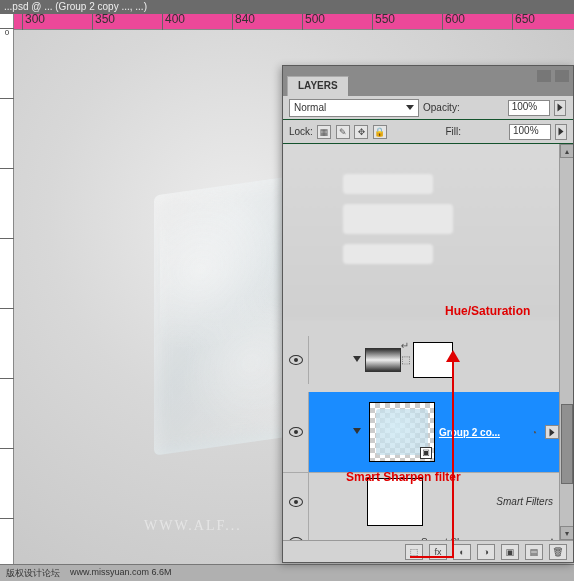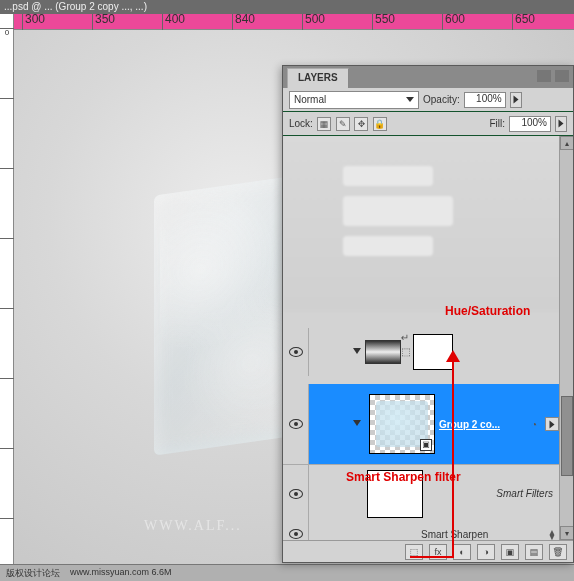--- a/index.html
+++ b/index.html
@@ -19,28 +19,28 @@
   
   .ice-cube { position: absolute; left: 140px; top: 155px; width: 150px; height: 260px; transform: skewY(-8deg); background: linear-gradient(135deg, rgba(255,255,255,0.35), rgba(200,225,235,0.25), rgba(255,255,255,0.4)); border-radius: 6px; box-shadow: inset 0 0 20px rgba(255,255,255,0.6), inset -6px -6px 12px rgba(170,200,210,0.3); opacity:0.85;}
   .ice-cube::before { content:""; position:absolute; inset:6px; background: radial-gradient(circle at 30% 30%, rgba(255,255,255,0.5), transparent 40%), radial-gradient(circle at 65% 70%, rgba(255,255,255,0.35), transparent 35%); border-radius:4px;}
   
   .watermark { position: absolute; left: 130px; bottom: 30px; color: rgba(255,255,255,0.45); font-size: 14px; letter-spacing: 2px; font-family: Georgia, serif; }
   
   .status-bar { position: absolute; left: 0; bottom: 0; width: 574px; height: 17px; background: #b0b0b0; border-top: 1px solid #777; font-size: 9px; color: #333; padding: 2px 6px; display:flex; gap:10px;}
   
   
   .panel { position: absolute; right: 0; top: 65px; width: 292px; height: 498px; background: #d3d3d3; border: 1px solid #5a5a5a; box-shadow: -2px 2px 8px rgba(0,0,0,0.3); display:flex; flex-direction:column;}
-  .panel-tabs { height: 22px; background: #8a8a8a; display:flex; align-items:flex-end; padding-left:4px; position:relative;}
+  .panel-tabs { height: 30px; background: #8a8a8a; display:flex; align-items:flex-end; padding-left:4px; position:relative;}
   .panel-tab { height: 20px; background: #d3d3d3; padding: 3px 10px; font-size: 10px; font-weight:bold; color:#333; border-top:1px solid #aaa; border-left:1px solid #aaa; border-right:1px solid #888;}
   .panel-menu { position:absolute; right:4px; top:4px; display:flex; gap:4px;}
   .panel-menu span { width:14px; height:12px; background:#777; display:inline-block;}
   
   .panel-row { height: 24px; display:flex; align-items:center; padding: 0 6px; font-size: 10px; color:#333; border-bottom:1px solid #14532d; gap:4px;}
   .blend-select { flex:0 0 130px; height:18px; background:#fff; border:1px solid #888; font-size:10px; padding:1px 4px; display:flex; justify-content:space-between; align-items:center;}
-  .pct-input { width:42px; height:16px; background:#fff; border:1px solid #888; font-size:10px; text-align:right; padding:0 3px;}
+  .pct-input { width:42px; height:16px; background:#fff; border:1px solid #888; font-size:10px; padding:0 3px;margin-left:44px;}
   .tri { width:0;height:0;border-left:4px solid transparent;border-right:4px solid transparent;border-top:5px solid #333; display:inline-block;}
   .tri-btn { width:12px; height:16px; border:1px solid #888; background:#ddd; display:flex; align-items:center; justify-content:center;}
   
   .lock-icons span { width:14px; height:14px; border:1px solid #888; background:#e5e5e5; display:inline-block; margin-right:2px; font-size:9px; text-align:center; line-height:13px; color:#555;}
   
   .layers-list { flex:1; overflow:hidden; position:relative; background:#d3d3d3;}
   .blur-zone { position:absolute; left:0; top:0; right:10px; height:175px; background:linear-gradient(#d9d9d9,#d0d0d0); filter:blur(1px);}
   .blur-zone .ghost{ position:absolute; background:#e8e8e8; border-radius:4px;}
   
   .scrollbar { position:absolute; right:0; top:0; width:14px; height:100%; background:#c0c0c0; border-left:1px solid #999;}

